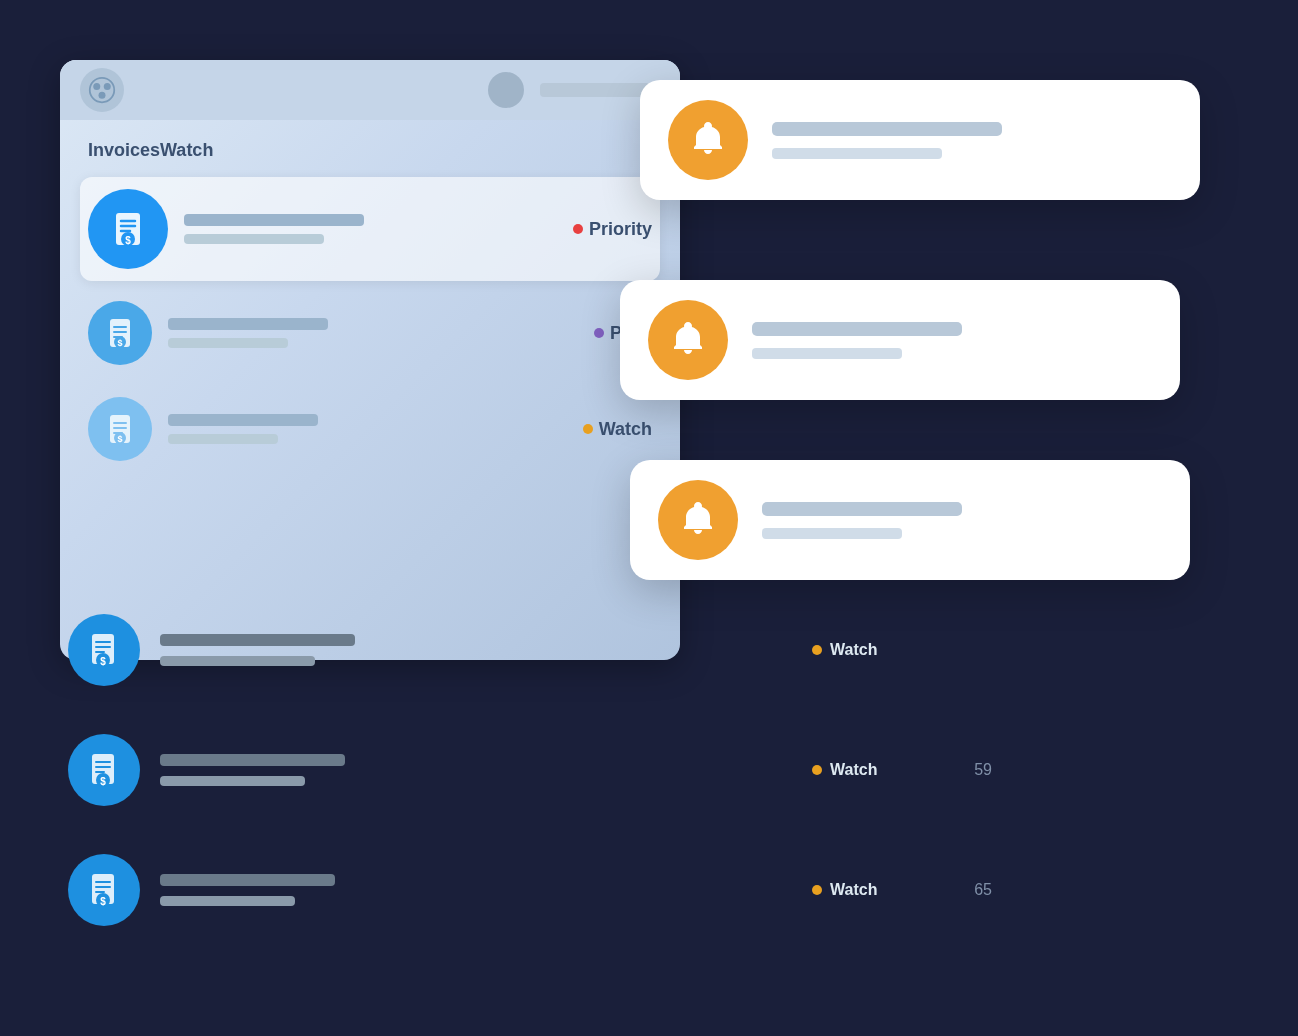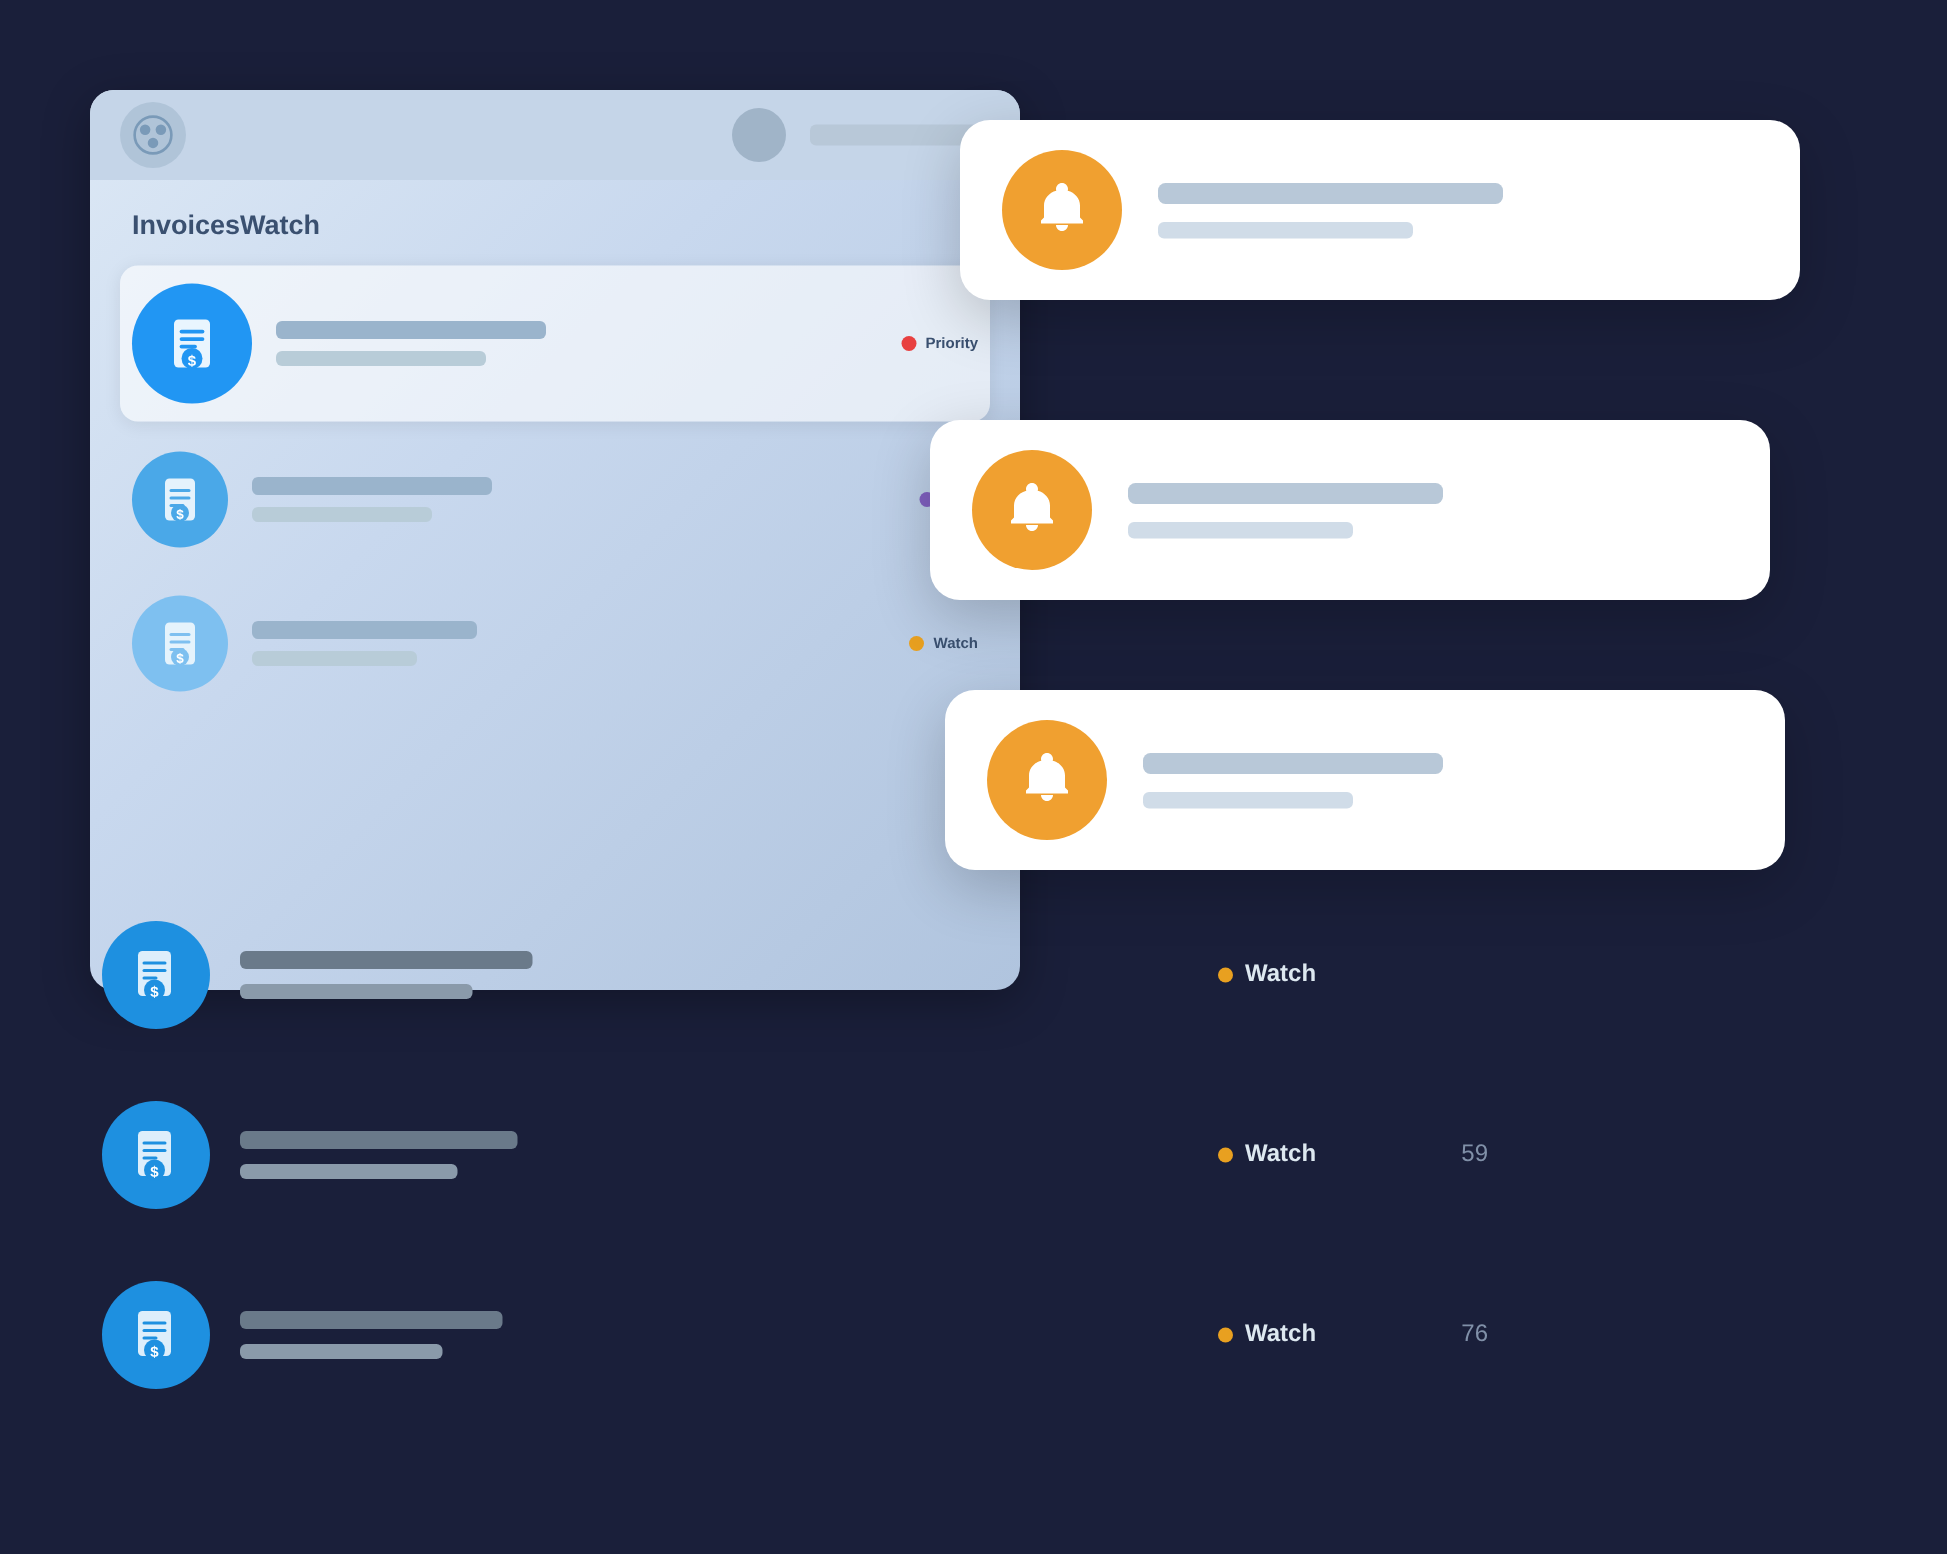--- a/index.html
+++ b/index.html
@@ -135,21 +135,21 @@
       height: 10px;
       border-radius: 4px;
       background: #b8ccd8;
       width: 140px;
     }
 
     .invoice-tag {
       display: flex;
       align-items: center;
       gap: 6px;
-      font-size: 10px;
+      font-size: 18px;
       font-weight: 600;
       color: #3a5070;
       margin-left: auto;
     }
 
     .tag-dot {
       width: 10px;
       height: 10px;
       border-radius: 50%;
     }
@@ -469,17 +469,17 @@
         </svg>
       </div>
       <div class="standalone-text">
         <div class="standalone-title" style="width:175px;"></div>
         <div class="standalone-sub" style="width:135px;"></div>
       </div>
       <div class="standalone-tag">
         <div class="tag-dot yellow"></div>
         <span>Watch</span>
       </div>
-      <div class="standalone-number">76</div>
+      <div class="standalone-number">65</div>
     </div>
   </div>
 
 </div>
 
 </body></html>

